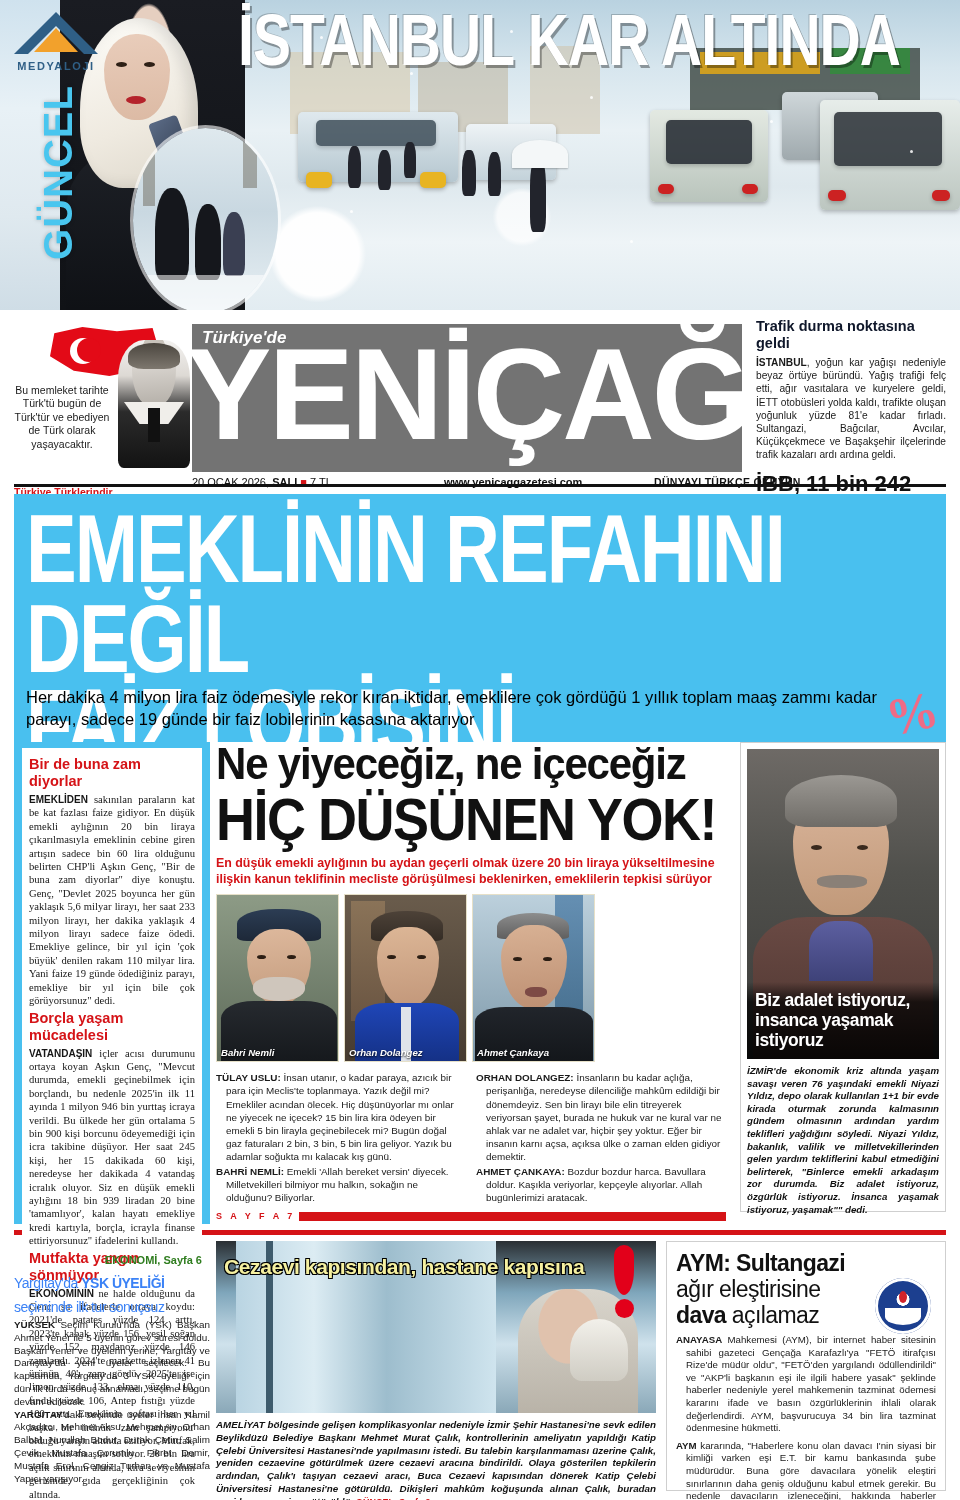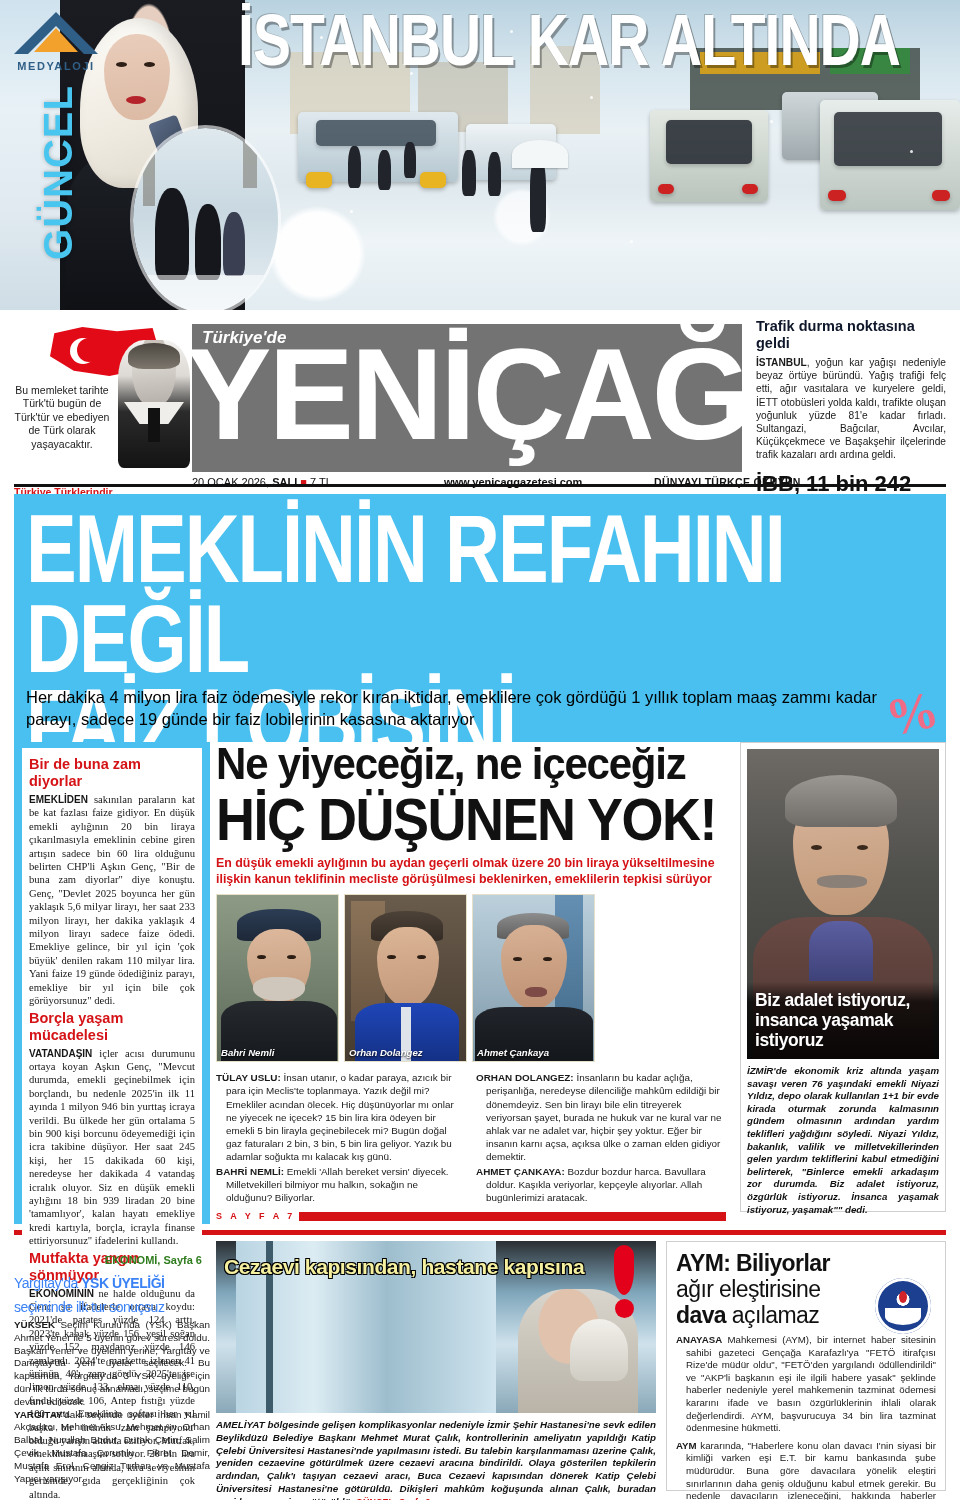--- a/index.html
+++ b/index.html
@@ -572,21 +572,21 @@
         <div class="bm-kicker">Cezaevi kapısından, hastane kapısına</div>
         <div class="bm-excl">
           <div class="bar"></div>
             <div class="dot"></div>
         </div>
       </div>
       <div class="bm-body"><b>AMELİYAT</b><span> bölgesinde gelişen komplikasyonlar nedeniyle İzmir Şehir Hastanesi'ne sevk edilen Beylikdüzü Belediye Başkanı Mehmet Murat Çalık, kontrollerinin ameliyatın yapıldığı Katip Çelebi Üniversitesi Hastanesi'nde yapılmasını istedi. Bu talebin karşılanmaması üzerine Çalık, yeniden cezaevine götürülmek üzere cezaevi aracına bindirildi. Olaya gösterilen tepkilerin ardından, Çalık'ı taşıyan cezaevi aracı, Buca Cezaevi kapısından dönerek Katip Çelebi Üniversitesi Hastanesi'ne götürüldü. Dikişleri mahkûm koğuşunda alınan Çalık, buradan yeniden cezaevine götürüldü.</span> <span class="ref"><span>GÜNCEL,</span><span> Sayfa 9</span></span></div>
     </div>
 
     <div class="br">
-      <div class="br-h"><b>AYM: Biliyorlar</b><br><span>ağır eleştirisine</span><br><b>dava</b><span> açılamaz</span></div>
+      <div class="br-h"><b>AYM: Sultangazi</b><br><span>ağır eleştirisine</span><br><b>dava</b><span> açılamaz</span></div>
       <div class="br-logo">
           <div class="dot"></div>
         </div>
       <div class="br-p">
         <p><b>ANAYASA</b><span> Mahkemesi (AYM), bir internet haber sitesinin sahibi gazeteci Gençağa Karafazlı'ya "FETÖ itirafçısı Rize'de müdür oldu", "FETÖ'den yargılandı ödüllendirildi" ve "AKP'li başkanın eşi ile ilgili habere yasak" şeklinde haberler nedeniyle yerel mahkemenin tazminat ödemesi kararını ifade ve basın özgürlüklerinin ihlali olarak değerlendirdi. AYM, başvurucuya 34 bin lira tazminat ödenmesine hükmetti.</span></p>
         <p><b>AYM</b><span> kararında, "Haberlere konu olan davacı I'nin siyasi bir kimliği varken eşi E.T. bir kamu bankasında şube müdürüdür. Buna göre davacılara yönelik eleştiri sınırlarının daha geniş olduğunu kabul etmek gerekir. Bu nedenle davacıların izleneceğini, hakkında haberler yapılacağını, ağır eleştirilerde bulunulabileceğini öngörmesi ve demokratik açıdan bunlara daha fazla tahammül etmesi gerekir" dedi.</span></p>
       </div>
 
     </div>
   </div>

